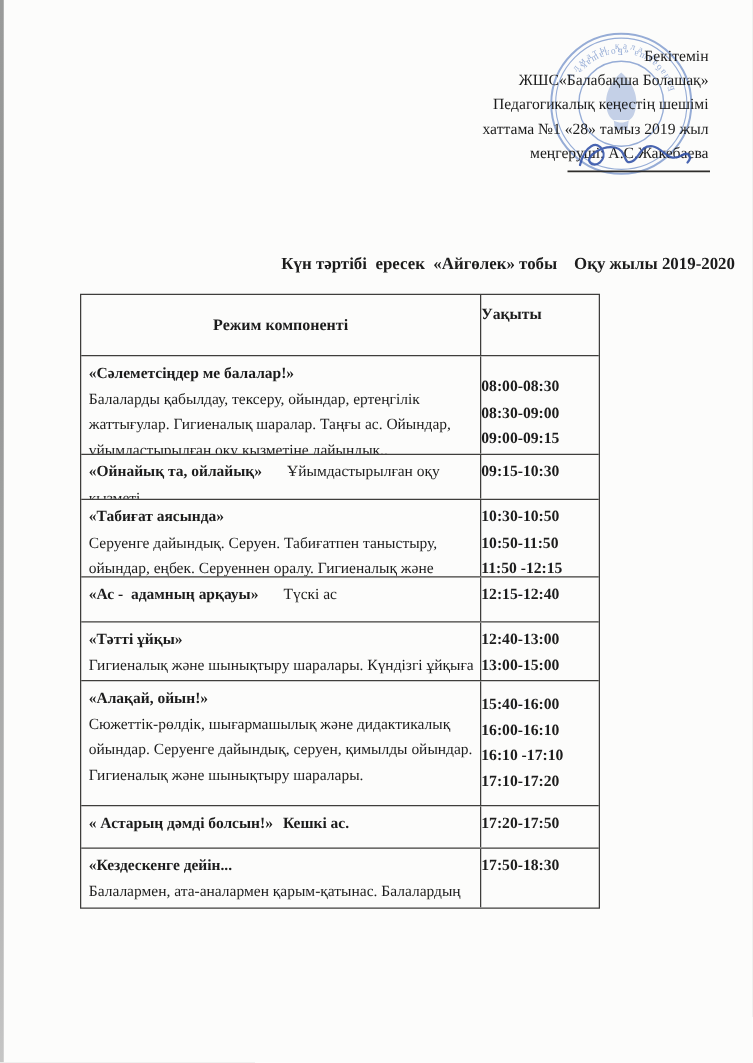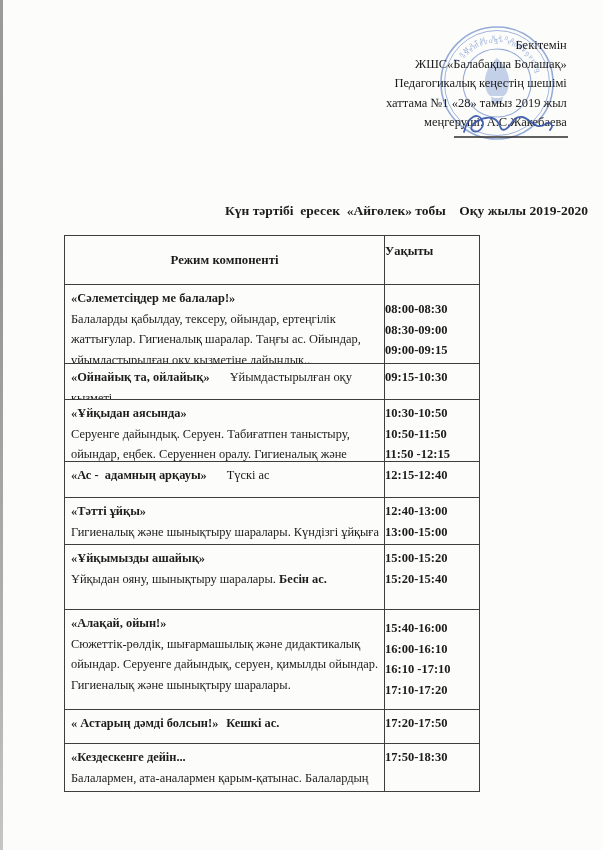--- a/index.html
+++ b/index.html
@@ -119,21 +119,21 @@
         <span class="row-title">«Ойнайық та, ойлайық»</span>
         <span class="row-body">Ұйымдастырылған оқу қызметі.</span>
       </div>
       <div class="t-right">
         <div>09:15-10:30</div>
       </div>
     </div>
 
     <div class="t-row r2">
       <div class="t-left">
-        <span class="row-title">«Ұйқыдан аясында»</span>
+        <span class="row-title">«Табиғат аясында»</span>
         <span class="row-body">Серуенге дайындық. Серуен. Табиғатпен таныстыру, ойындар, еңбек. Серуеннен оралу. Гигиеналық және шынықтыру шаралары.</span>
       </div>
       <div class="t-right">
         <div>10:30-10:50</div>
         <div>10:50-11:50</div>
         <div>11:50 -12:15</div>
       </div>
     </div>
 
     <div class="t-row r3">
@@ -150,30 +150,20 @@
       <div class="t-left">
         <span class="row-title">«Тәтті ұйқы»</span>
         <span class="row-body">Гигиеналық және шынықтыру шаралары. Күндізгі ұйқыға жатқызу.</span>
       </div>
       <div class="t-right">
         <div>12:40-13:00</div>
         <div>13:00-15:00</div>
       </div>
     </div>
 
-    <div class="t-row r5">
-      <div class="t-left">
-        <span class="row-title">«Ұйқымызды ашайық»</span>
-        <span class="row-body"><span>Ұйқыдан ояну, шынықтыру шаралары.</span> <span class="row-body-bold">Бесін ас.</span></span>
-      </div>
-      <div class="t-right">
-        <div>15:00-15:20</div>
-        <div>15:20-15:40</div>
-      </div>
-    </div>
 
     <div class="t-row r6">
       <div class="t-left">
         <span class="row-title">«Алақай, ойын!»</span>
         <span class="row-body">Сюжеттік-рөлдік, шығармашылық және дидактикалық ойындар. Серуенге дайындық, серуен, қимылды ойындар. Гигиеналық және шынықтыру шаралары.</span>
       </div>
       <div class="t-right pt8">
         <div>15:40-16:00</div>
         <div>16:00-16:10</div>
         <div>16:10 -17:10</div>

